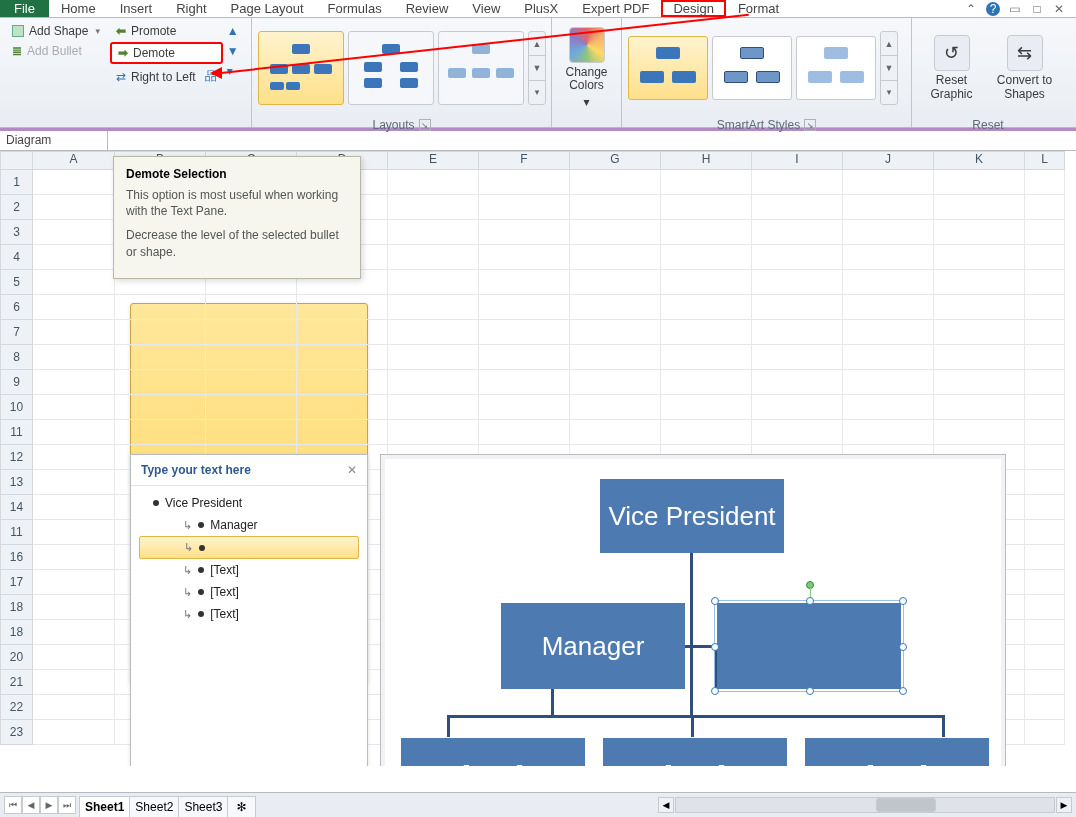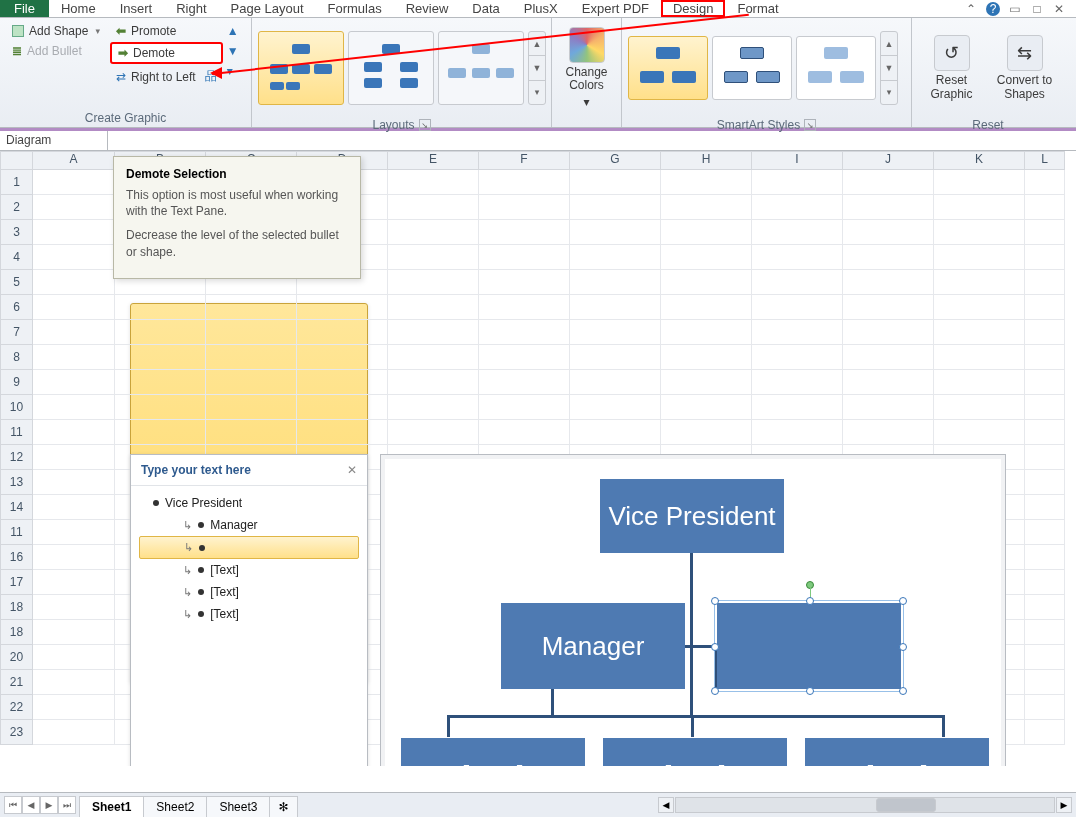--- a/index.html
+++ b/index.html
@@ -100,42 +100,42 @@
 .tp-item.sel { background:linear-gradient(#fff3cf,#ffe08a); border:1px solid #e0b646; border-radius:2px; }
 
 
 .annot-line { position:absolute; height:2px; background:red; transform-origin: left center; z-index:40;}
 .annot-head { position:absolute; width:0;height:0; border-top:6px solid transparent; border-bottom:6px solid transparent; border-right:12px solid red; z-index:40;}
 
 
 .sheet-bar { position:absolute; bottom:0; left:0; right:0; height:25px; display:flex; align-items:center; border-top:1px solid #b6babf; background:#e9edf3; }
 .nav-btns { display:flex; gap:0; padding:0 4px; }
 .nav-btn { width:18px; height:18px; border:1px solid #c7cacf; background:#fff; display:flex; align-items:center; justify-content:center; font-size:9px; color:#666; }
-.sheet-tab { padding:3px 12px; border:1px solid #c7cacf; border-bottom:none; background:#f6f8fb; margin-top:2px; margin-left:-1px; cursor:pointer; }
+.sheet-tab { padding:3px 5px; border:1px solid #c7cacf; border-bottom:none; background:#f6f8fb; margin-top:2px; margin-left:-1px; cursor:pointer; }
 .sheet-tab.active { background:#fff; font-weight:bold; }
 .hscroll { margin-left:auto; display:flex; align-items:center; gap:1px; padding-right:4px; }
 .hscroll .track { width:380px; height:16px; background:#dfe3e8; border:1px solid #c7cacf; position:relative; }
 .hscroll .thumb { position:absolute; left:200px; top:0; width:60px; height:14px; background:#c0c5cc; }
 .hscroll .btn { width:16px; height:16px; border:1px solid #c7cacf; background:#eef1f5; display:flex; align-items:center; justify-content:center; font-size:9px;}
 
 
 .dlaunch{ width:12px;height:12px; border:1px solid #aeb3ba; display:inline-flex; align-items:center; justify-content:center; font-size:8px; color:#666;}
 </style>
 </head>
 <body>
 
 <div class="tab-row">
   <div class="file-tab">File</div>
   <div class="tab">Home</div>
   <div class="tab">Insert</div>
   <div class="tab">Right</div>
   <div class="tab">Page Layout</div>
   <div class="tab">Formulas</div>
   <div class="tab">Review</div>
-  <div class="tab">Data</div>
+  <div class="tab">View</div>
   <div class="tab">PlusX</div>
   <div class="tab">Expert PDF</div>
   <div class="tab active">Design</div>
   <div class="tab">Format</div>
   <div class="tab-icons">
     <span>⌃</span>
     <span style="background:#2e74b5;color:#fff;border-radius:50%;">?</span>
     <span>▭</span>
     <span>□</span>
     <span>✕</span>
@@ -175,21 +175,20 @@
             <span>Right to Left</span>
             <span style="margin-left:4px;color:#2e74b5;">品</span>
           </div>
       </div>
       <div class="create-col" style="justify-content:flex-start;gap:6px;padding-top:2px;">
         <span style="color:#2e74b5;">▲</span>
         <span style="color:#2e74b5;">▼</span>
         <span style="color:#2e74b5;">▾</span>
       </div>
     </div>
-    <div class="ribbon-group-label">Create Graphic</div>
   </div>
 
   <div class="ribbon-group rg-layouts">
     <div class="ribbon-group-body">
       <div class="gallery">
         <div class="thumb sel">
           <div class="layout-mini">
               <div class="mini-box" style="left:24px;top:2px;width:18px;height:10px;"></div>
               <div class="mini-box" style="left:2px;top:22px;width:18px;height:10px;"></div>
               <div class="mini-box" style="left:24px;top:22px;width:18px;height:10px;"></div>

